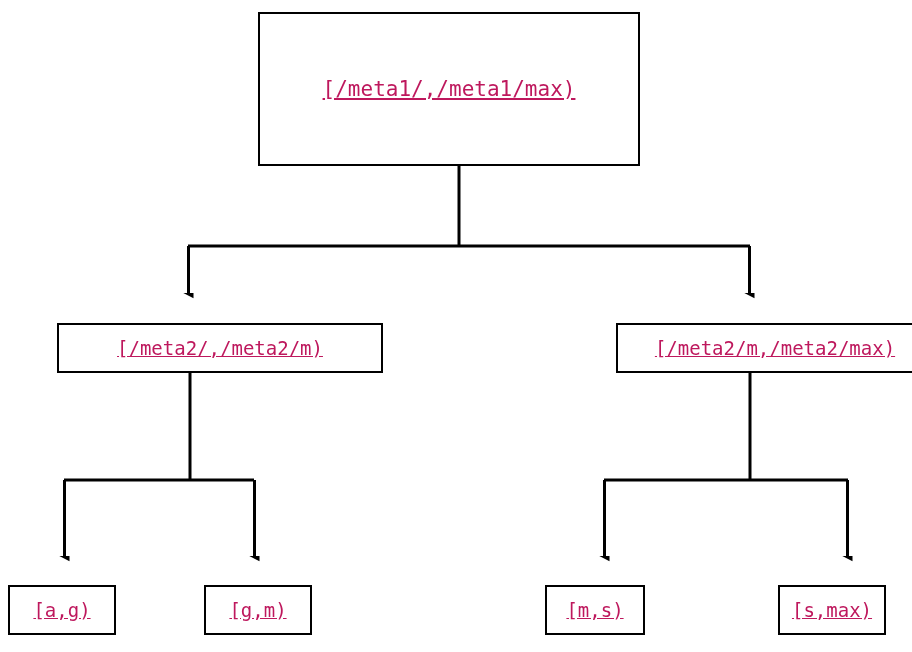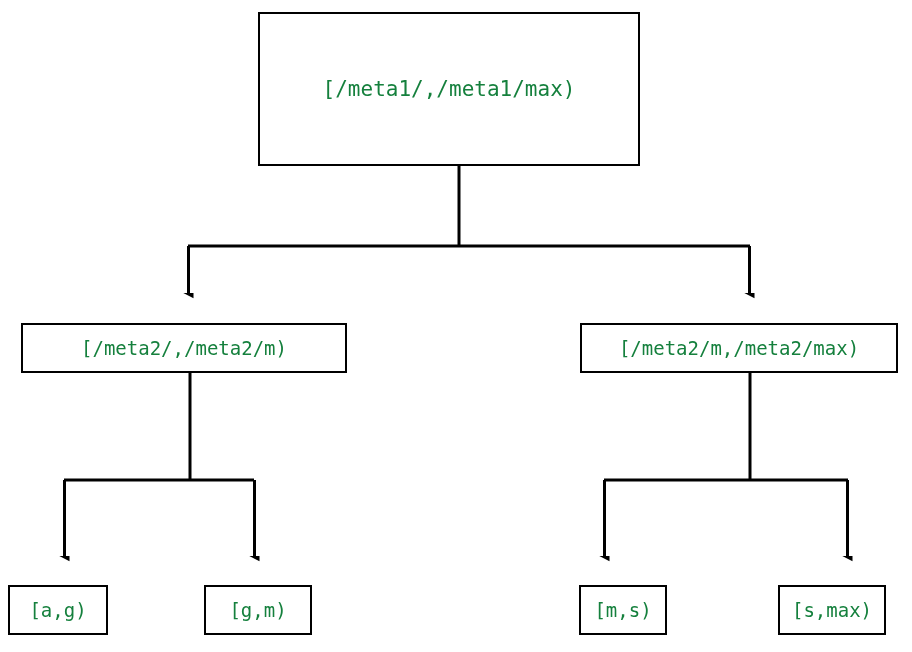--- a/index.html
+++ b/index.html
@@ -26,59 +26,61 @@
     height: 652px;
   }
   .node {
     position: absolute;
     box-sizing: border-box;
     background: #ffffff;
     border: 2px solid #000000;
     display: flex;
     align-items: center;
     justify-content: center;
-    color: #15803d;
+    color: #be185d;
     white-space: pre;
+    text-decoration: underline;
   }
   .node-label {
     display: block;
     line-height: 1;
     letter-spacing: 0px;
   }
   
   .node-root {
     left: 258px;
     top: 12px;
     width: 382px;
     height: 154px;
   }
   .node-root .node-label { font-size: 21px; }
   
   .node-mid {
     height: 50px;
     top: 323px;
+    margin-left: 36px;
   }
   .node-mid .node-label { font-size: 19px; }
   .node-mid-left {
     left: 21px;
     width: 326px;
   }
   .node-mid-right {
     left: 580px;
     width: 318px;
   }
   
   .node-leaf {
     height: 50px;
     top: 585px;
   }
   .node-leaf .node-label { font-size: 19px; }
-  .node-leaf-ag   { left: 8px;   width: 100px; }
+  .node-leaf-ag   { left: 8px;   width: 108px; }
   .node-leaf-gm   { left: 204px; width: 108px; }
-  .node-leaf-ms   { left: 579px; width: 88px; }
+  .node-leaf-ms   { left: 545px; width: 100px; }
   .node-leaf-smax { left: 778px; width: 108px; }
 </style>
 </head>
 <body>
 
 <div id="diagram-canvas">
 
   <svg id="edge-layer" viewBox="0 0 912 652" width="912" height="652" xmlns="http://www.w3.org/2000/svg">
     <defs>
       <marker id="arrowhead" markerWidth="12" markerHeight="11" refX="0.4" refY="5" orient="auto" markerUnits="userSpaceOnUse">

